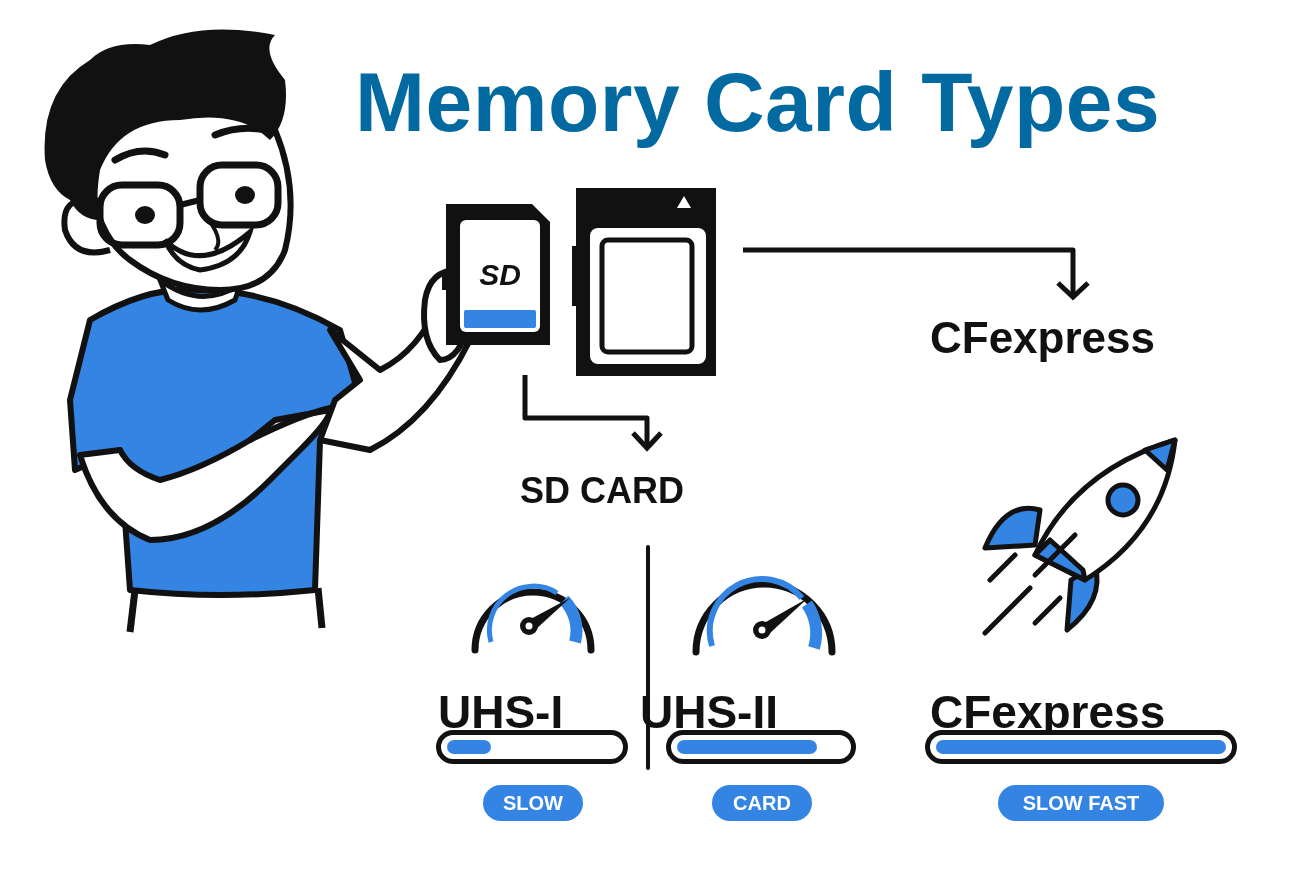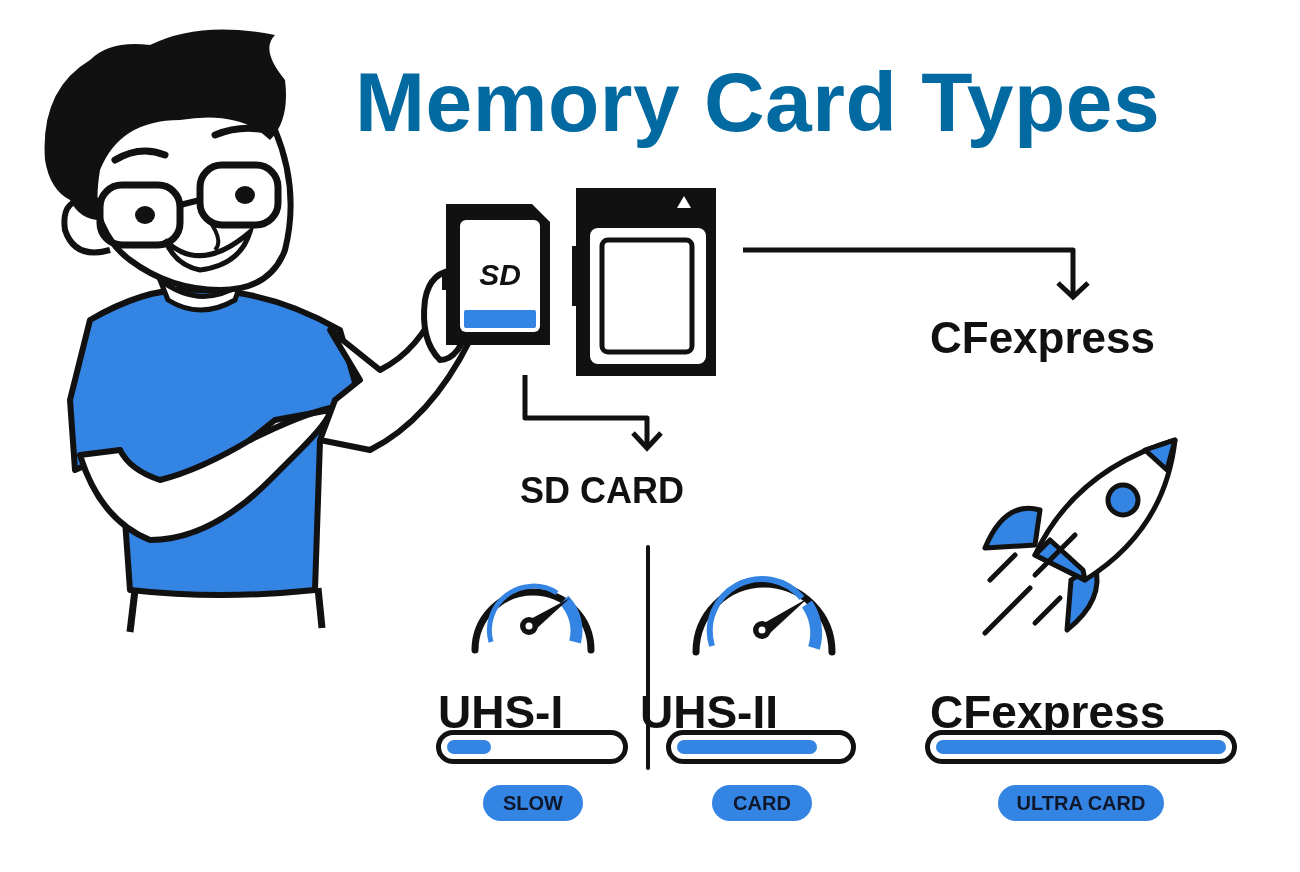--- a/index.html
+++ b/index.html
@@ -5,21 +5,21 @@
   html, body { margin:0; padding:0; background:#ffffff; }
   body { width:1300px; height:872px; position:relative; overflow:hidden; font-family:"Liberation Sans", sans-serif; }
   .abs { position:absolute; }
   .title { left:355px; top:52px; width:880px; font-size:84px; font-weight:bold; color:#0369a1; letter-spacing:0.5px; line-height:100px; white-space:nowrap; }
   .label { font-weight:bold; color:#111; text-align:left; white-space:nowrap; }
   .sd-label { left:520px; top:470px; width:250px; font-size:36px; }
   .cf-label { left:930px; top:312px; width:280px; font-size:44px; line-height:52px; }
   .speed-name { font-size:46px; top:665px;margin-top:20px; }
   .bar { height:34px; border:5px solid #111; border-radius:22px; box-sizing:border-box; background:#fff; }
   .bar-fill { position:absolute; left:6px; top:5px; height:14px; background:#3484e4; border-radius:8px; }
-  .pill { height:36px; border-radius:18px; background:#3484e4; color:#0f172a; font-weight:bold; font-size:20px; text-align:center; line-height:36px; }
+  .pill { height:36px; border-radius:18px; background:#3484e4; color:#ffffff; font-weight:bold; font-size:20px; text-align:center; line-height:36px; }
   svg { position:absolute; overflow:visible; }
 </style>
 </head>
 <body>
 
 <div class="abs title">Memory Card Types</div>
 
 <svg width="460" height="660" style="left:0;top:0" viewBox="0 0 460 660">
 
   <path d="M90 320 Q150 285 200 290 Q270 290 340 330 L360 400 L320 440 L315 590 Q220 600 130 590 L120 450 L75 470 L70 400 Z" fill="#3484e4" stroke="#111" stroke-width="6" stroke-linejoin="round"></path>
@@ -130,13 +130,13 @@
 </div>
 <div class="abs bar" style="left:666px;top:730px;width:190px">
   <div class="bar-fill" style="width:140px"></div>
 </div>
 <div class="abs bar" style="left:925px;top:730px;width:312px">
   <div class="bar-fill" style="width:290px"></div>
 </div>
 
 <div class="abs pill" style="left:483px;top:785px;width:100px">SLOW</div>
 <div class="abs pill" style="left:712px;top:785px;width:100px">CARD</div>
-<div class="abs pill" style="left:998px;top:785px;width:166px">ULTRA CARD</div>
+<div class="abs pill" style="left:998px;top:785px;width:166px">SLOW FAST</div>
 
 </body></html>

